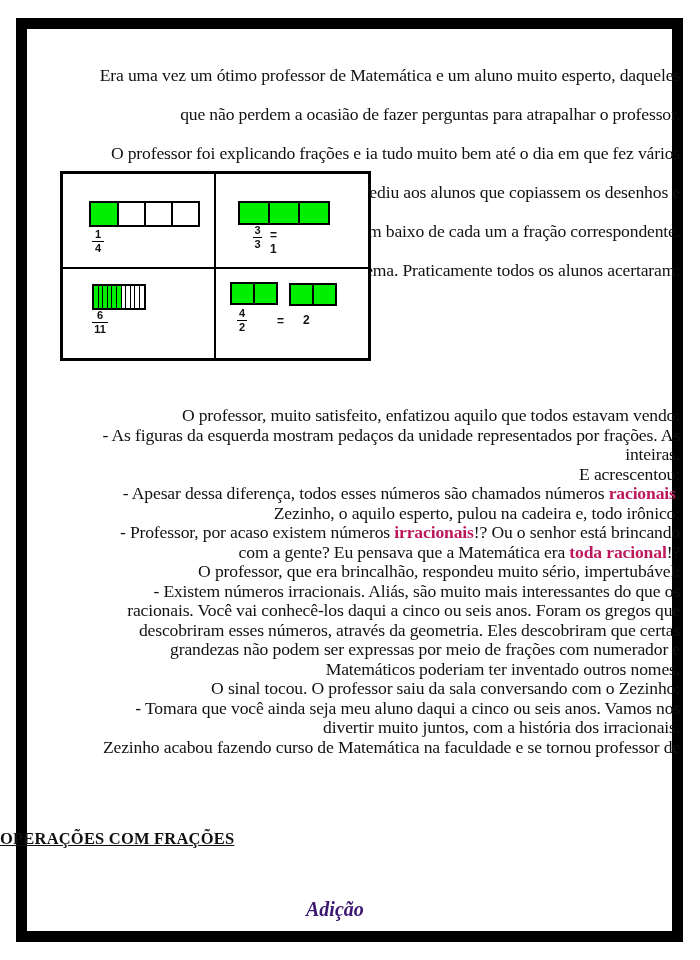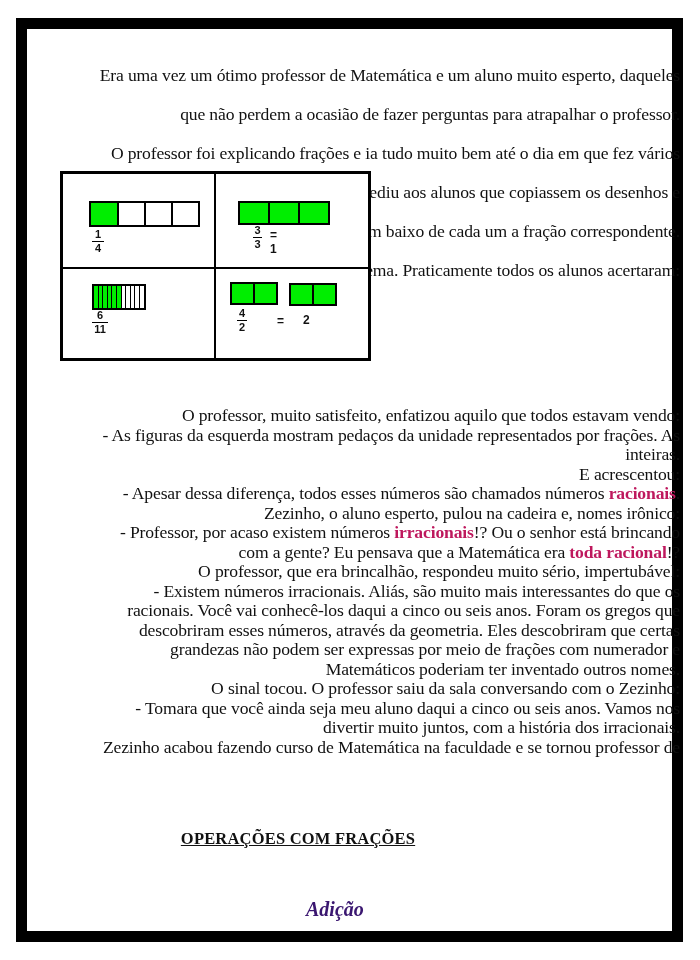--- a/index.html
+++ b/index.html
@@ -38,21 +38,21 @@
     font-weight:bold; font-size:11px; line-height:11px; text-align:center;
   }
   .frac .num { display:block; border-bottom:1.5px solid #000; padding:0 1px 1px; }
   .frac .den { display:block; padding-top:1px; }
   .eqtxt {
     position:absolute; font-family:"Liberation Sans","DejaVu Sans",sans-serif;
     font-weight:bold; font-size:12px;
   }
 
   .section-title {
-    position:absolute; left:0; width:596px; top:829px; text-align:center;
+    position:absolute; left:0; width:596px; top:829px; text-align:left;
     font-family:"Liberation Serif","DejaVu Serif",serif; font-weight:bold;
     font-size:16.5px; text-decoration:underline; letter-spacing:0.2px;
   }
   .subsection-title {
     position:absolute; left:306px; top:898px;
     font-family:"Liberation Serif","DejaVu Serif",serif; font-weight:bold; font-style:italic;
     font-size:20px; color:#3a1670;
   }
 </style>
 </head>
@@ -136,21 +136,21 @@
     <div class="eqtxt" style="left:240px; top:139px;">2</div>
   </div>
 </div>
 
 <div id="p2" class="para" style="white-space:normal;">
   <div>O professor, muito satisfeito, enfatizou aquilo que todos estavam vendo:</div>
   <div>- As figuras da esquerda mostram pedaços da unidade representados por frações. As</div>
   <div>inteiras.</div>
   <div>E acrescentou:</div>
   <div><span>- Apesar dessa diferença, todos esses números são chamados números </span><b class="hl">racionais</b><span>.</span></div>
-  <div>Zezinho, o aluno esperto, pulou na cadeira e, nomes irônico:</div>
+  <div>Zezinho, o aquilo esperto, pulou na cadeira e, todo irônico:</div>
   <div><span>- Professor, por acaso existem números </span><b class="hl">irracionais</b><span>!? Ou o senhor está brincando</span></div>
   <div><span>com a gente? Eu pensava que a Matemática era </span><b class="hl">toda racional</b><span>!?</span></div>
   <div>O professor, que era brincalhão, respondeu muito sério, impertubável:</div>
   <div>- Existem números irracionais. Aliás, são muito mais interessantes do que os</div>
   <div>racionais. Você vai conhecê-los daqui a cinco ou seis anos. Foram os gregos que</div>
   <div>descobriram esses números, através da geometria. Eles descobriram que certas</div>
   <div>grandezas não podem ser expressas por meio de frações com numerador e</div>
   <div>Matemáticos poderiam ter inventado outros nomes.</div>
   <div>O sinal tocou. O professor saiu da sala conversando com o Zezinho:</div>
   <div>- Tomara que você ainda seja meu aluno daqui a cinco ou seis anos. Vamos nos</div>

